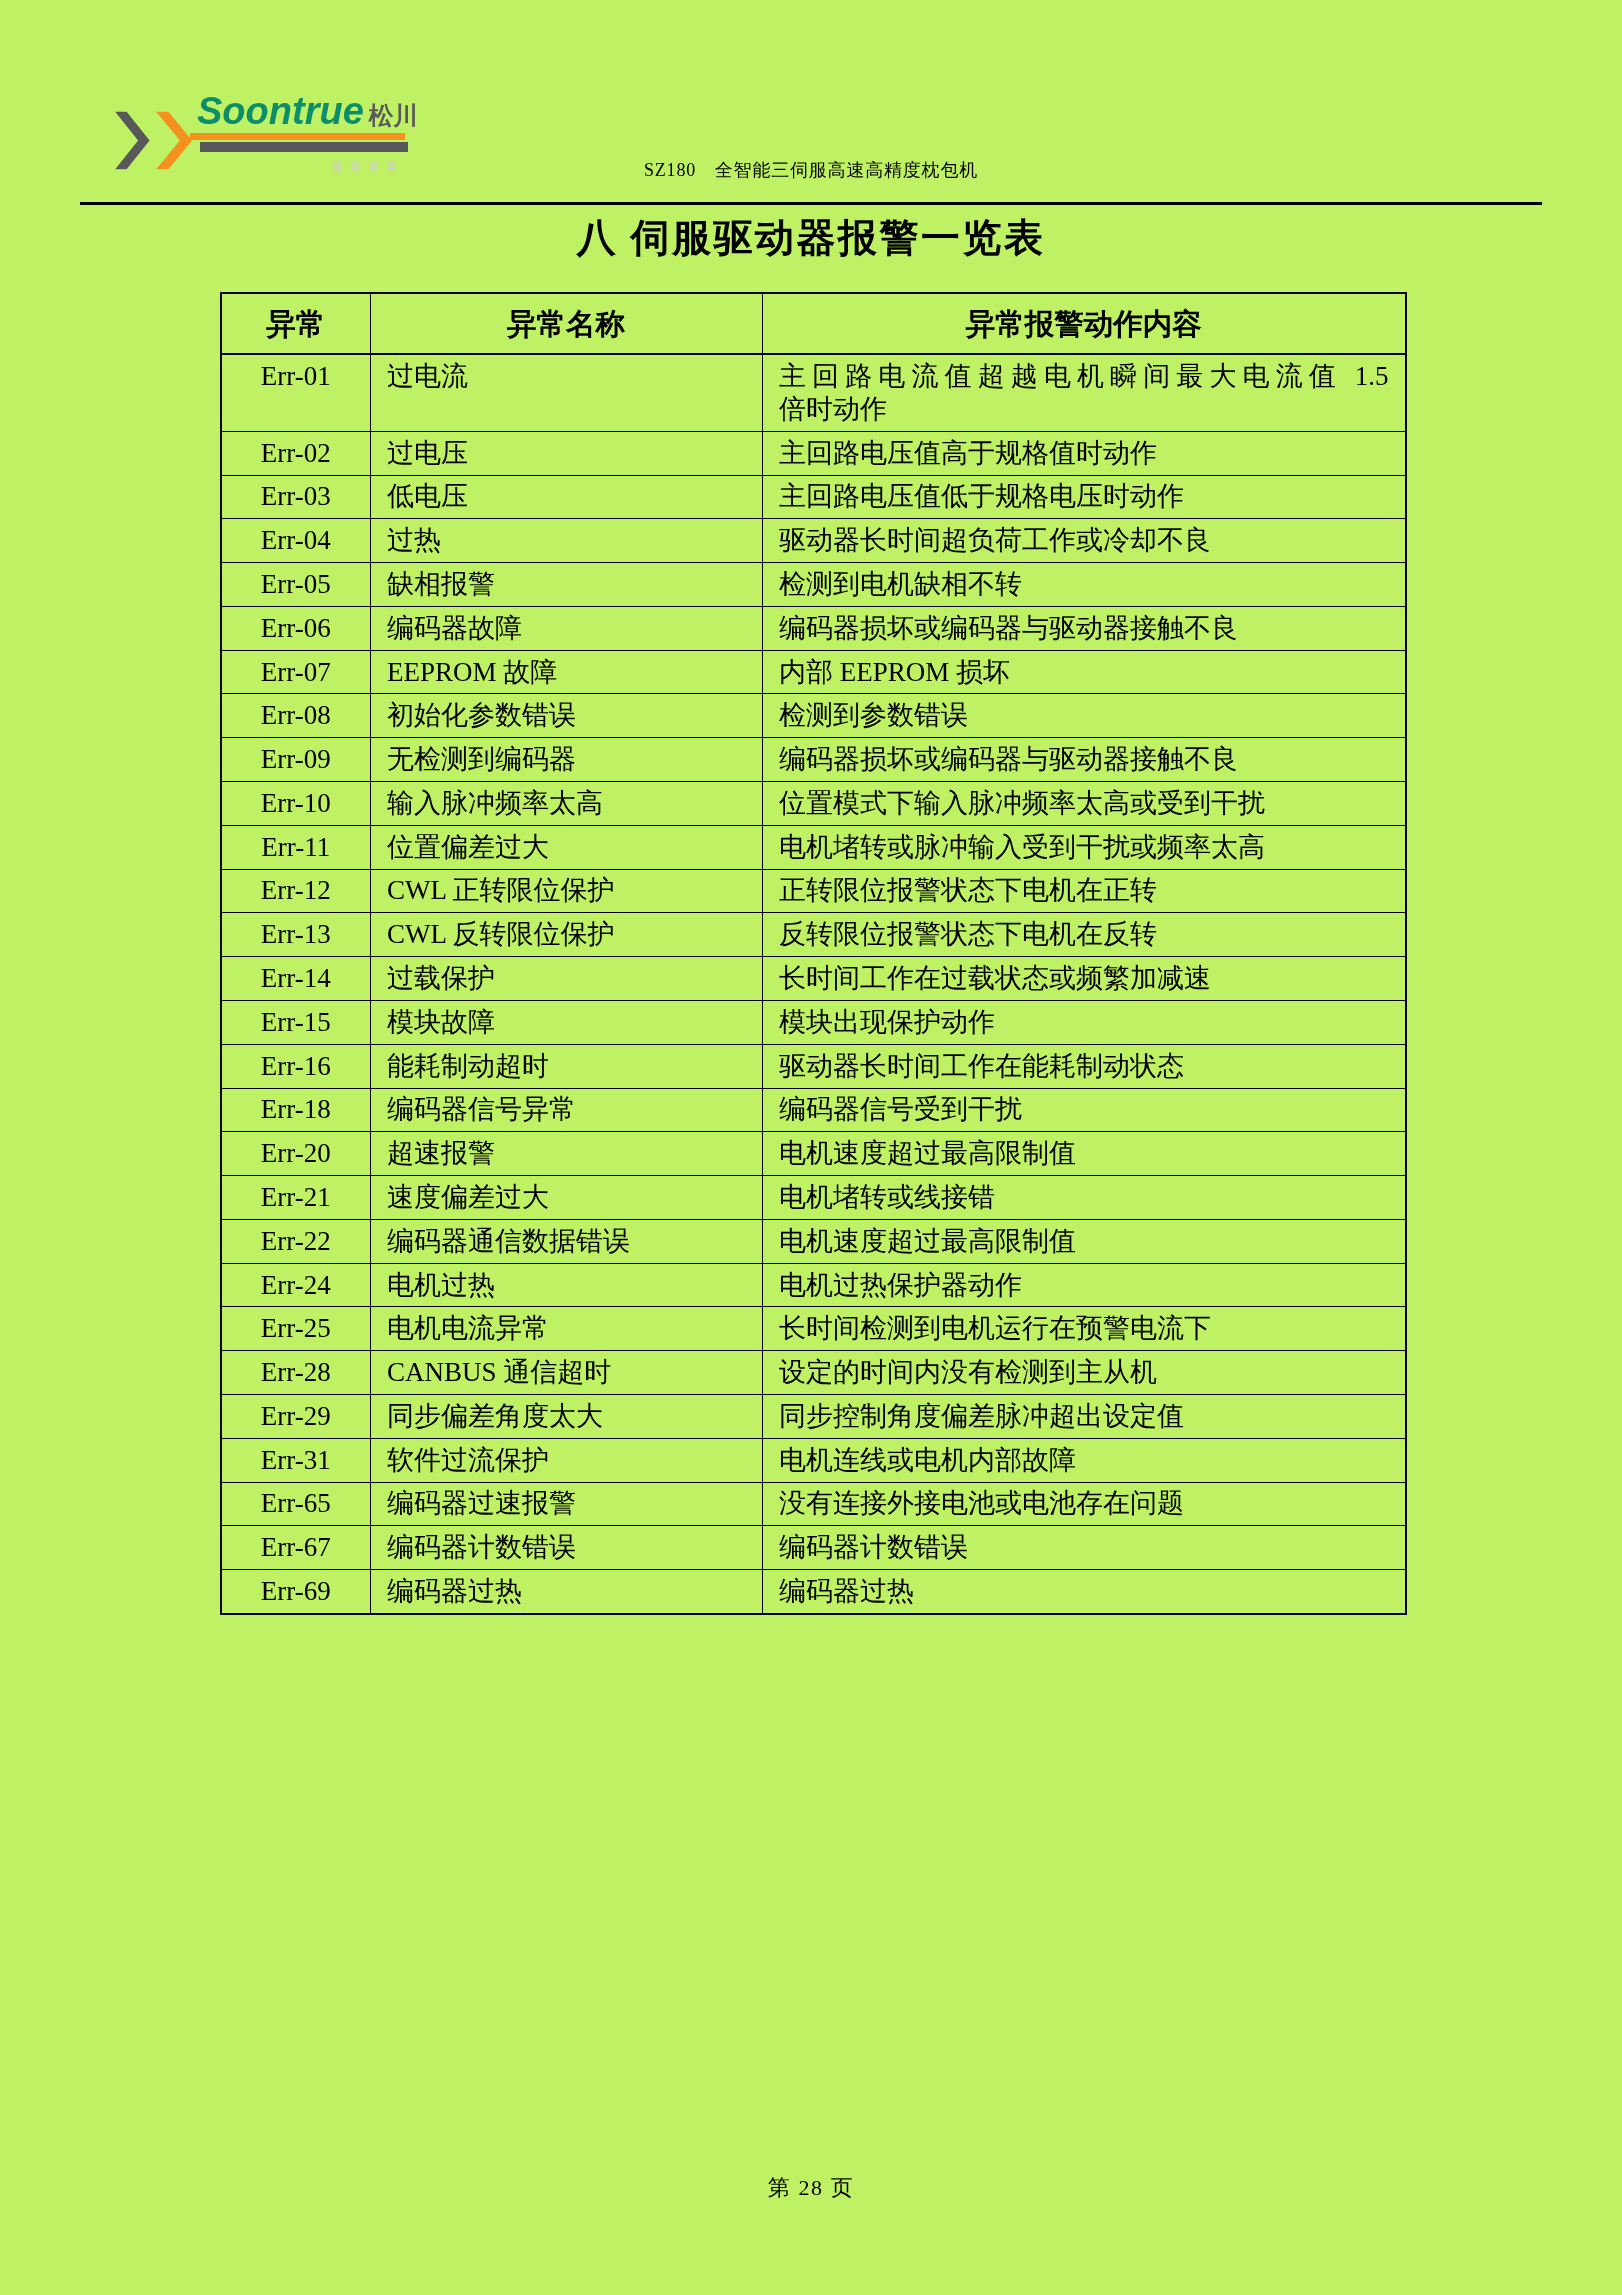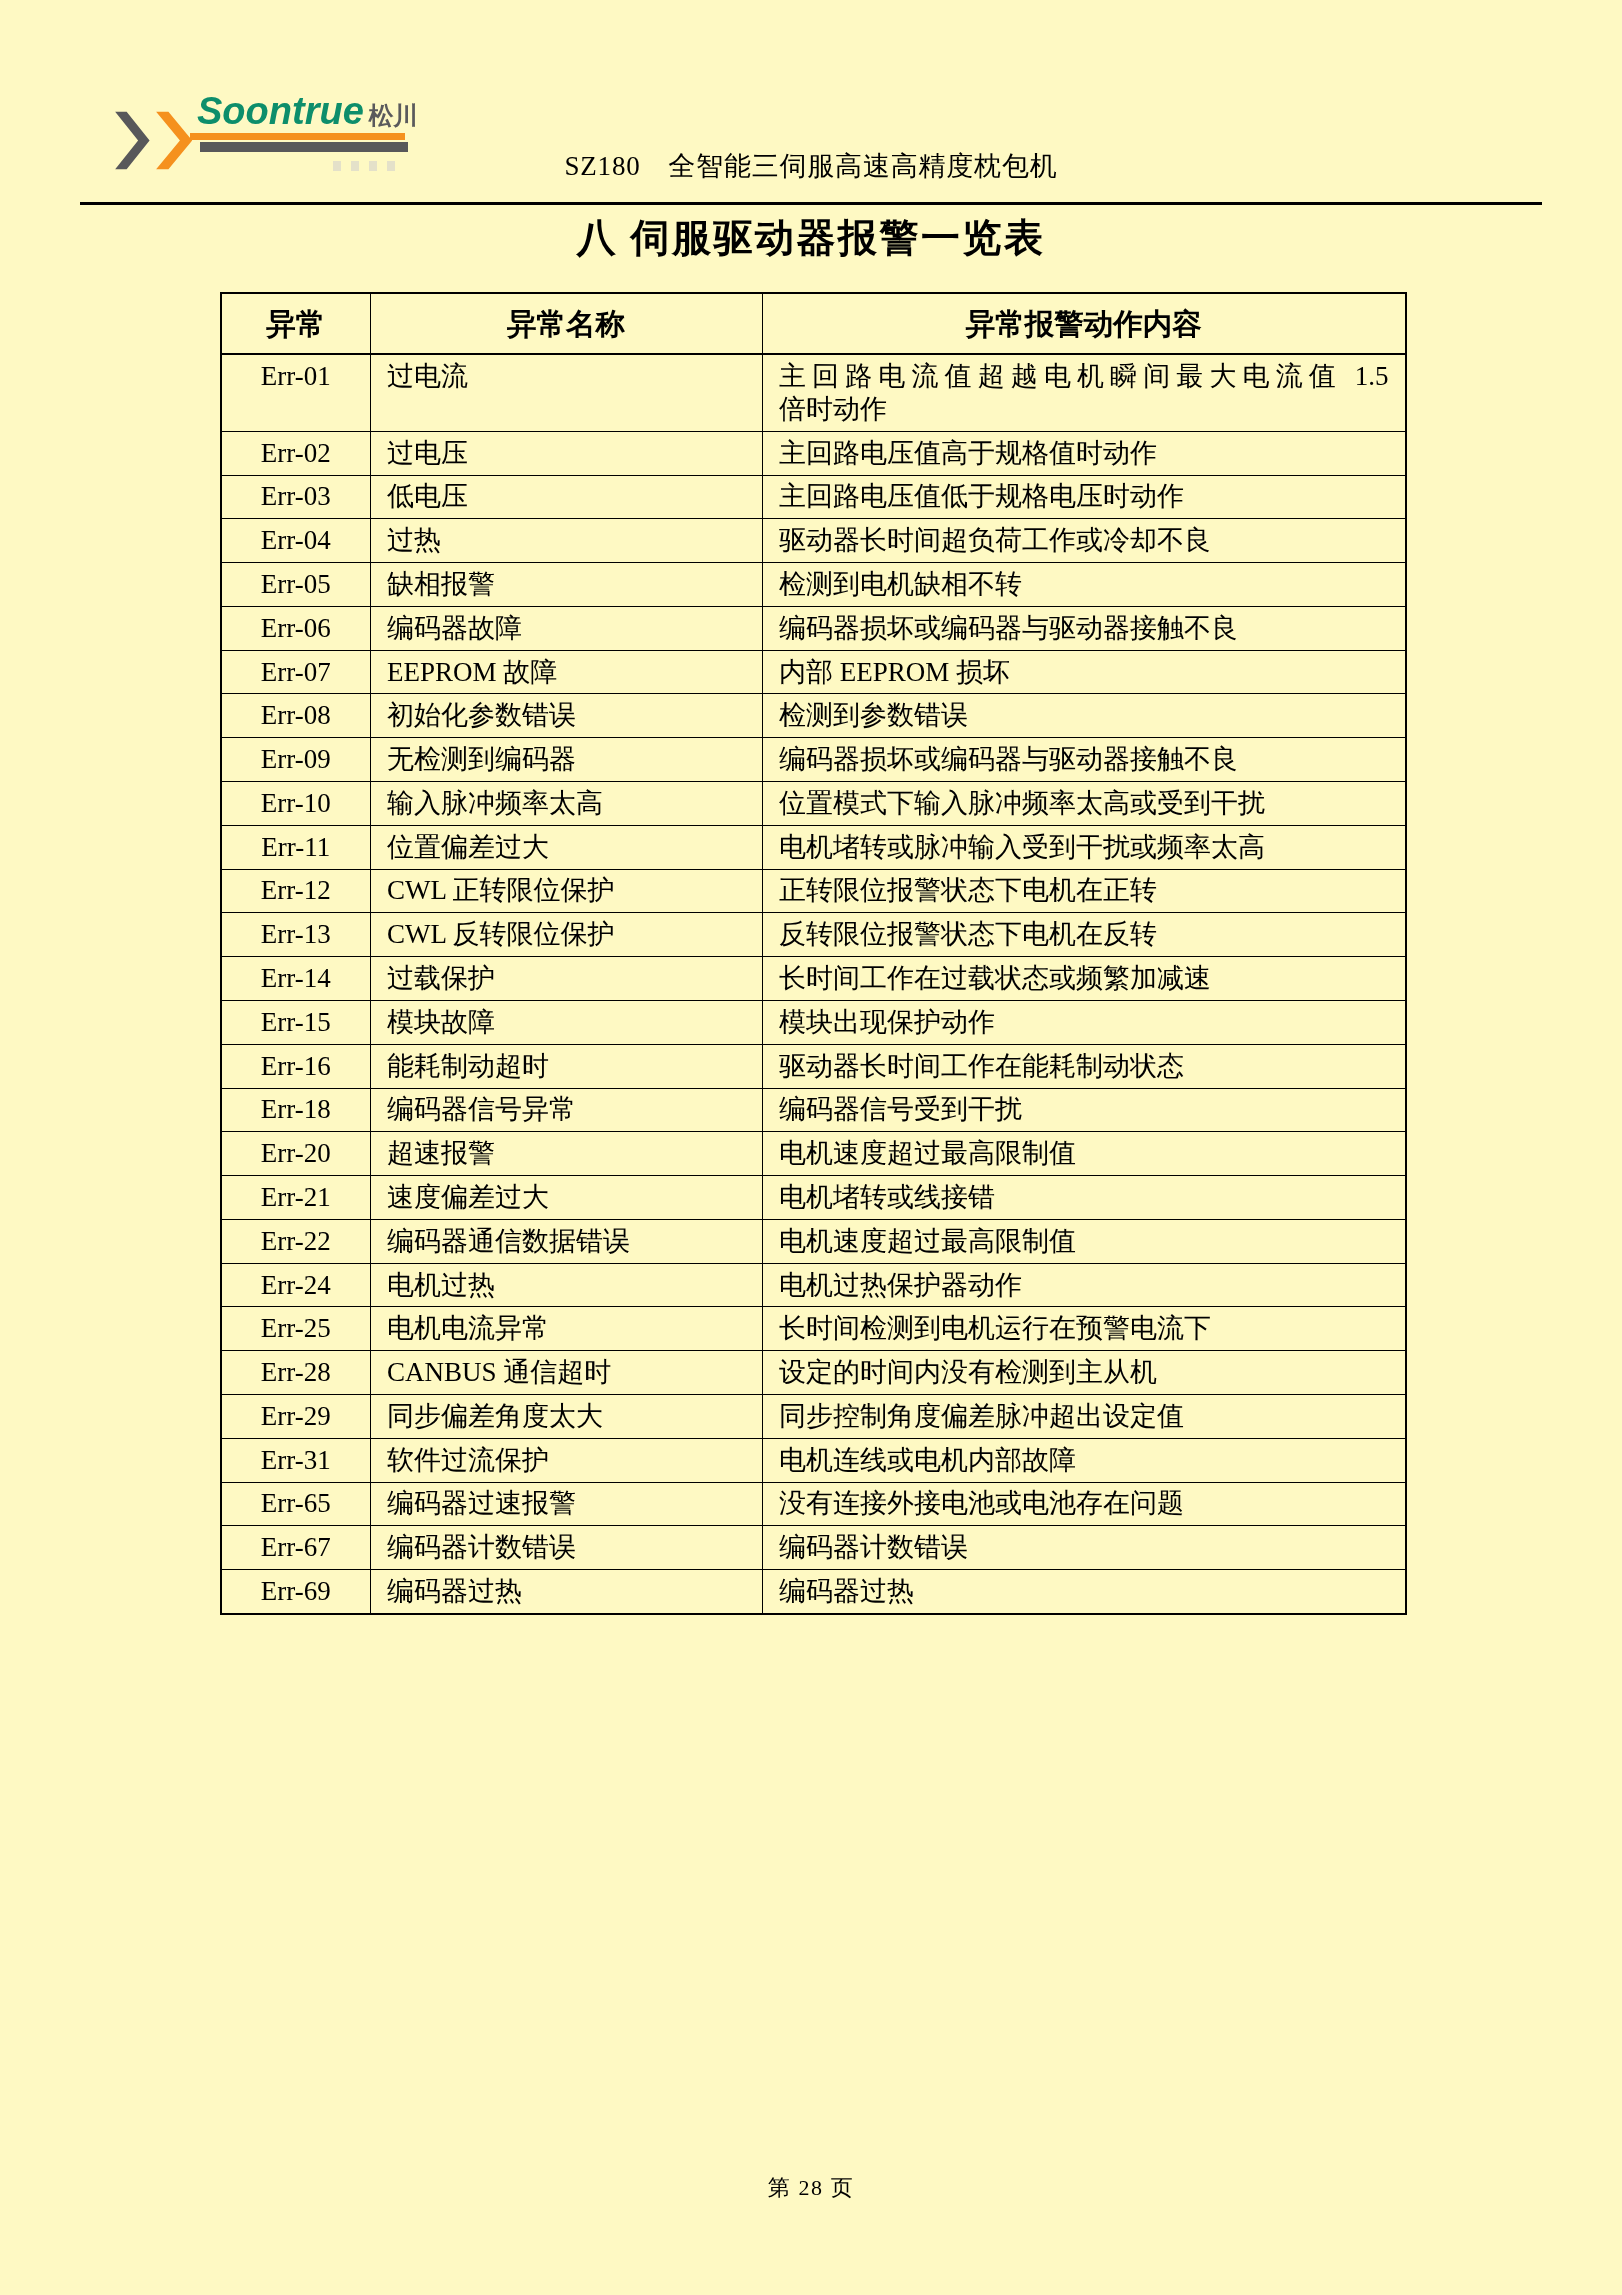--- a/index.html
+++ b/index.html
@@ -1,19 +1,19 @@
 <!DOCTYPE html>
 <html style="font-size:13px"><head>
 <meta charset="utf-8">
 <style>
   html,body { margin:0; padding:0; background:#ffffff; }
   .page {
     position:relative;
     width:1622px; height:2295px;
-    background:#fef9c3;
+    background:#bef264;
     color:#000;
     font-family:"Liberation Serif","DejaVu Serif",serif;
     overflow:hidden;
   }
 
   
   .logo { position:absolute; left:115px; top:95px; width:311px; height:90px; }
   .logo-chevrons { position:absolute; left:0; top:16.4px; }
   .logo-textrow { position:absolute; left:82px; top:-4.9px; white-space:nowrap; }
   .brand-en {
@@ -25,22 +25,22 @@
     font-family:"Liberation Serif","DejaVu Serif",serif;
     font-size:24.6px; color:#5a5a5c; margin-left:4.9px; font-weight:bold;
   }
   .bar-orange { position:absolute; left:75px;  top:38px; width:215px; height:7.4px; }
   .bar-gray   { position:absolute; left:85px; top:47px; width:208px; height:9.8px; }
   .logo-tagline { position:absolute; left:218px; top:66px; display:flex; gap:9.8px; opacity:.55; }
   .logo-tagline i { display:block; width:8.2px; height:9.8px; background:#cfcfcf; }
 
   
   .doc-header {
-    position:absolute; left:0; top:148px; width:100%;
-    text-align:center; font-size:27px; letter-spacing:0.8px;
+    position:absolute; left:0; top:158px; width:100%;
+    text-align:center; font-size:18px; letter-spacing:0.8px;
   }
   .header-rule {
     position:absolute; left:80px; top:202px; width:1462px; height:3.3px;
     background:#000;
   }
   .page-title {
     position:absolute; left:0; top:211px; width:100%;
     text-align:center; font-size:39px; font-weight:bold; letter-spacing:2.5px;
   }
 

